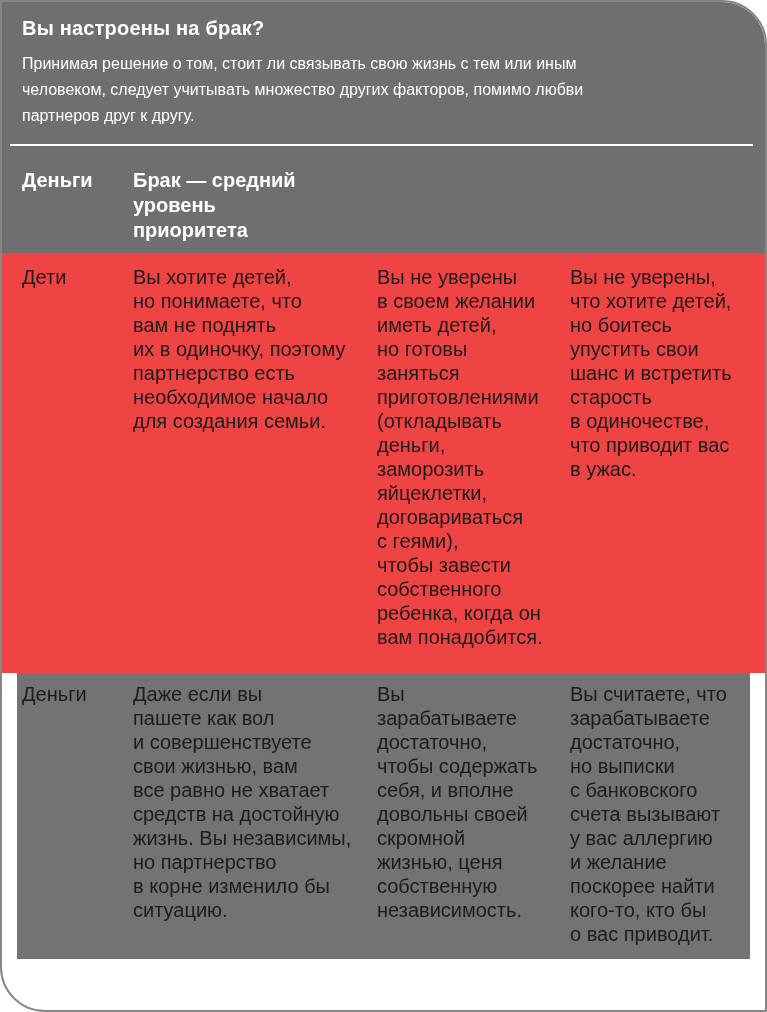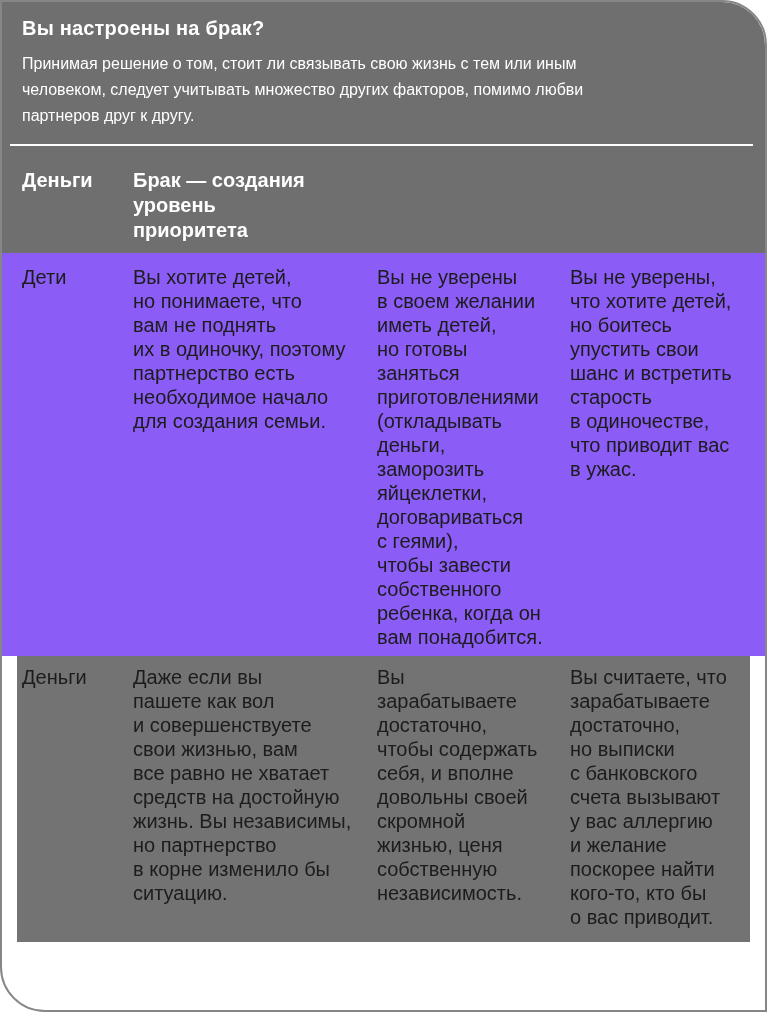--- a/index.html
+++ b/index.html
@@ -58,22 +58,22 @@
     line-height: 25px;
     color: #ffffff;
   }
   
   .tbody {
     color: #1c1c1c;
     font-size: 20px;
     line-height: 24px;
   }
   .row-plain {
-    background: #8b5cf6;
-    padding: 12px 18px 7px 20px;
+    background: #ef4444;
+    padding: 12px 18px 24px 20px;
   }
   .row-shaded-wrap {
     background: #737373;
     margin: 0 15px 18px 15px;
   }
   .row-shaded {
     padding: 9px 4px 13px 5px;
   }
 </style>
 </head>
@@ -83,21 +83,21 @@
 
   <div class="head-block">
     <div class="head-title">Вы настроены на брак?</div>
     <div class="head-intro">Принимая решение о том, стоит ли связывать свою жизнь с тем или иным
 человеком, следует учитывать множество других факторов, помимо любви
 партнеров друг к другу.</div>
     <div class="head-divider"></div>
 
     <div class="grid thead">
       <div>Деньги</div>
-      <div>Брак — создания
+      <div>Брак — средний
 уровень
 приоритета</div>
     </div>
   </div>
 
   <div class="tbody">
 
     <div class="grid row-plain">
       <div>Дети</div>
       <div>Вы хотите детей,

